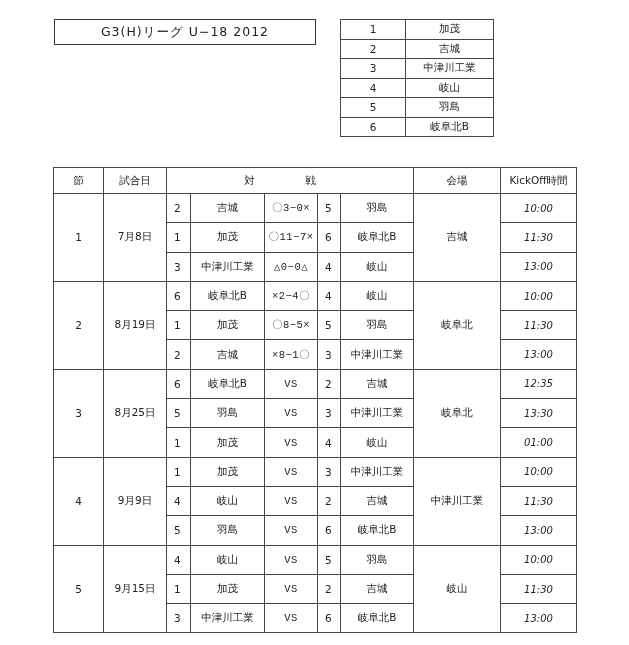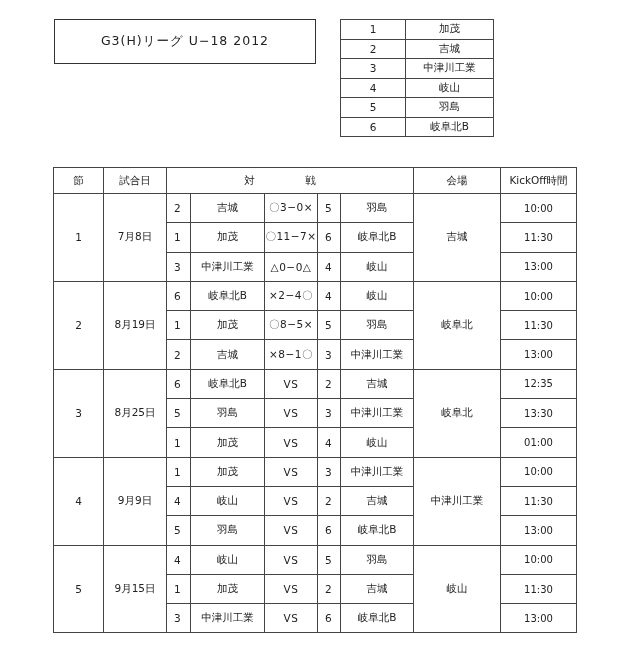--- a/index.html
+++ b/index.html
@@ -1,34 +1,34 @@
 <!DOCTYPE html>
 <html><head>
 <meta charset="utf-8">
 <style>
   html, body { margin:0; padding:0; background:#ffffff; }
   body { width:629px; height:645px; position:relative; overflow:hidden;
          font-family:"DejaVu Sans", "Liberation Sans", sans-serif; color:#222; }
-  .title-box { position:absolute; left:54px; top:19px; width:262px; height:45px;
+  .title-box { position:absolute; left:54px; top:19px; width:262px; height:26px;
                border:1.5px solid #333; box-sizing:border-box;
                display:flex; align-items:center; justify-content:center;
                font-size:12.5px; letter-spacing:1px; }
   table { border-collapse:collapse; position:absolute; }
   td, th { border:1px solid #444; text-align:center; padding:0; font-weight:normal;
            font-size:10.5px; box-sizing:border-box; }
   .legend { left:340px; top:19px; }
   .legend td { height:19.5px; }
   .legend td.num { width:65px; }
   .legend td.name { width:88px; }
   .sched { left:53px; top:167px; }
   .sched th { height:26px; font-size:10.5px; }
   .sched td { height:29.3px; }
-  .sched td.sm { font-size:10px; }
+  .sched td.sm { font-size:10px;font-style:italic; }
   .sched td.num { text-align:left; padding-left:7px; }
-  .sched td.score { font-size:10.5px; letter-spacing:0.5px; }
+  .sched td.score { font-size:10.5px; letter-spacing:0.5px;font-family:Liberation Mono, monospace; }
   .c-sec { width:50px; } .c-date { width:63px; } .c-hn { width:24px; }
   .c-ht { width:74px; } .c-sc { width:53px; } .c-an { width:23px; }
   .c-at { width:73px; } .c-ven { width:87px; } .c-ko { width:76px; }
   .sched th.vs-head { letter-spacing:20px; }
 </style>
 </head>
 <body>
 
 <div class="title-box">G3(H)リーグ U−18 2012</div>
 

